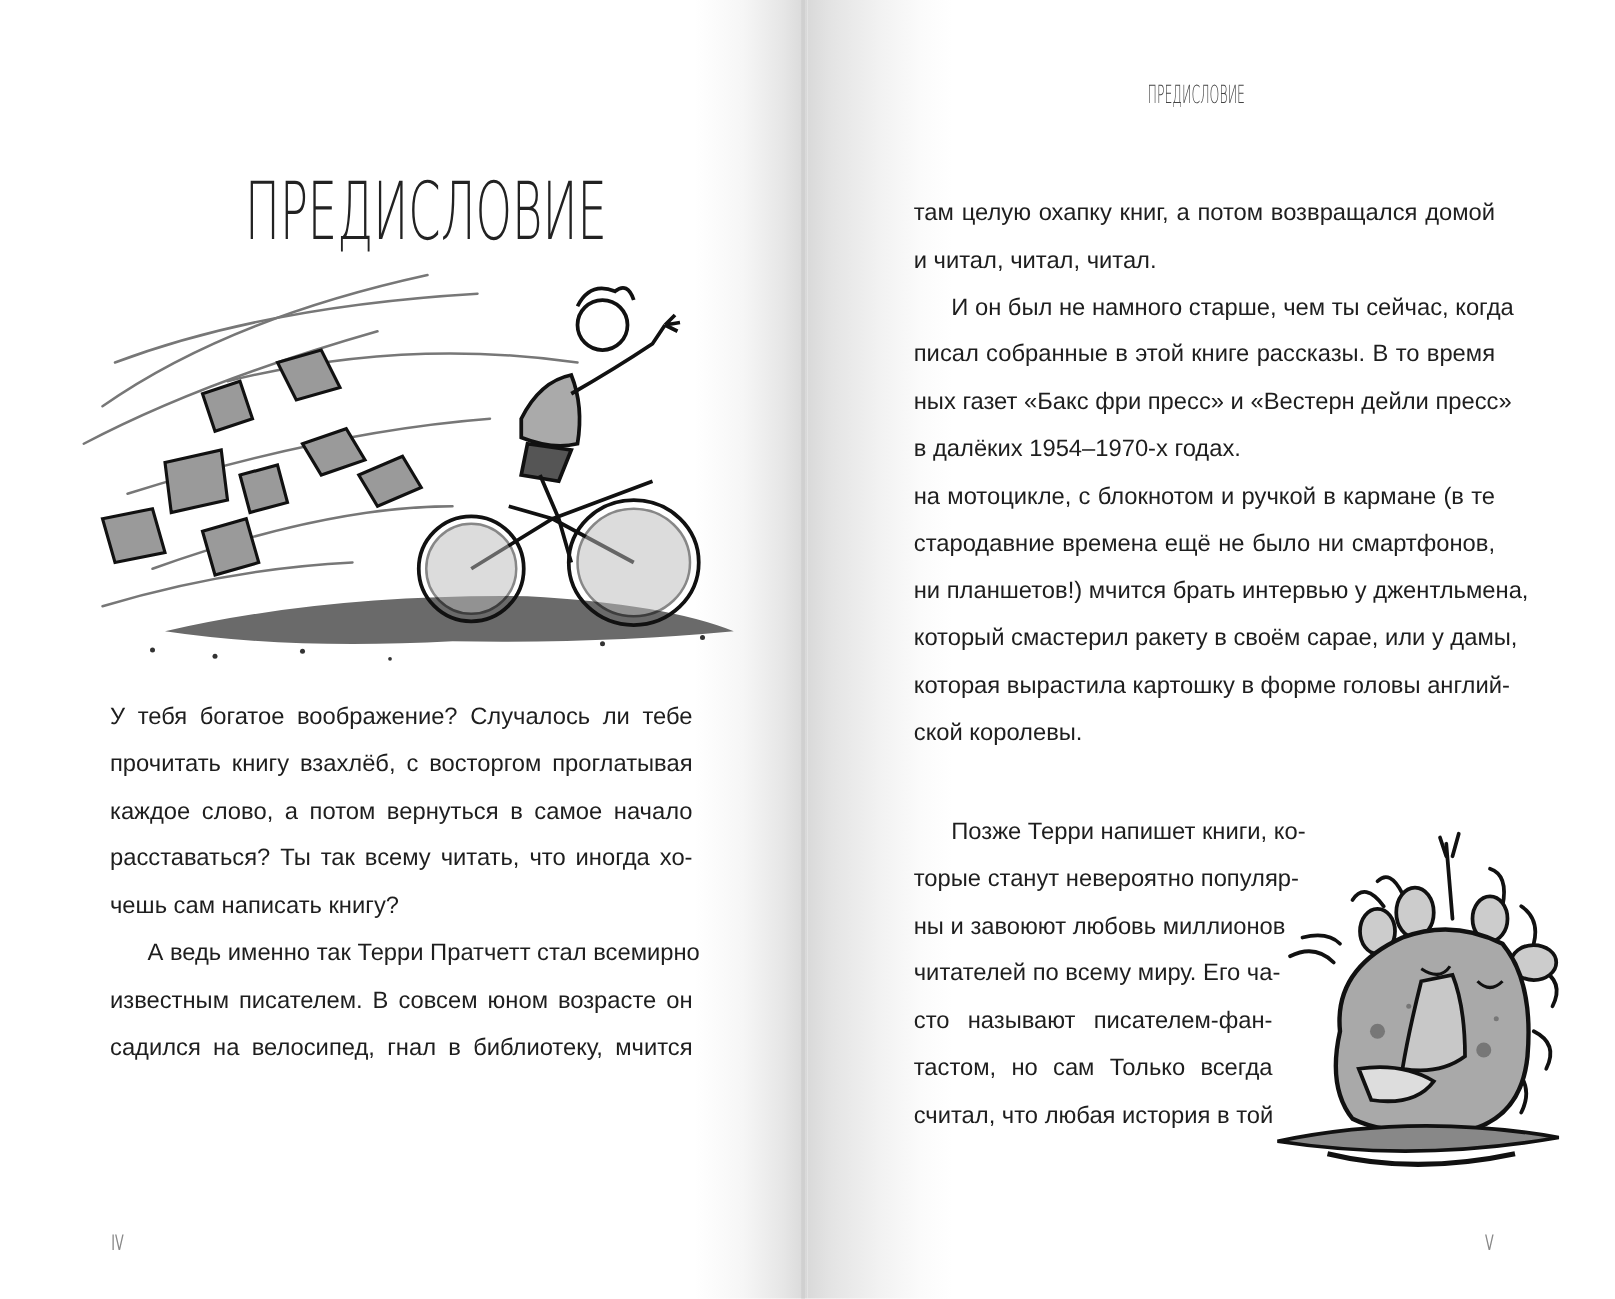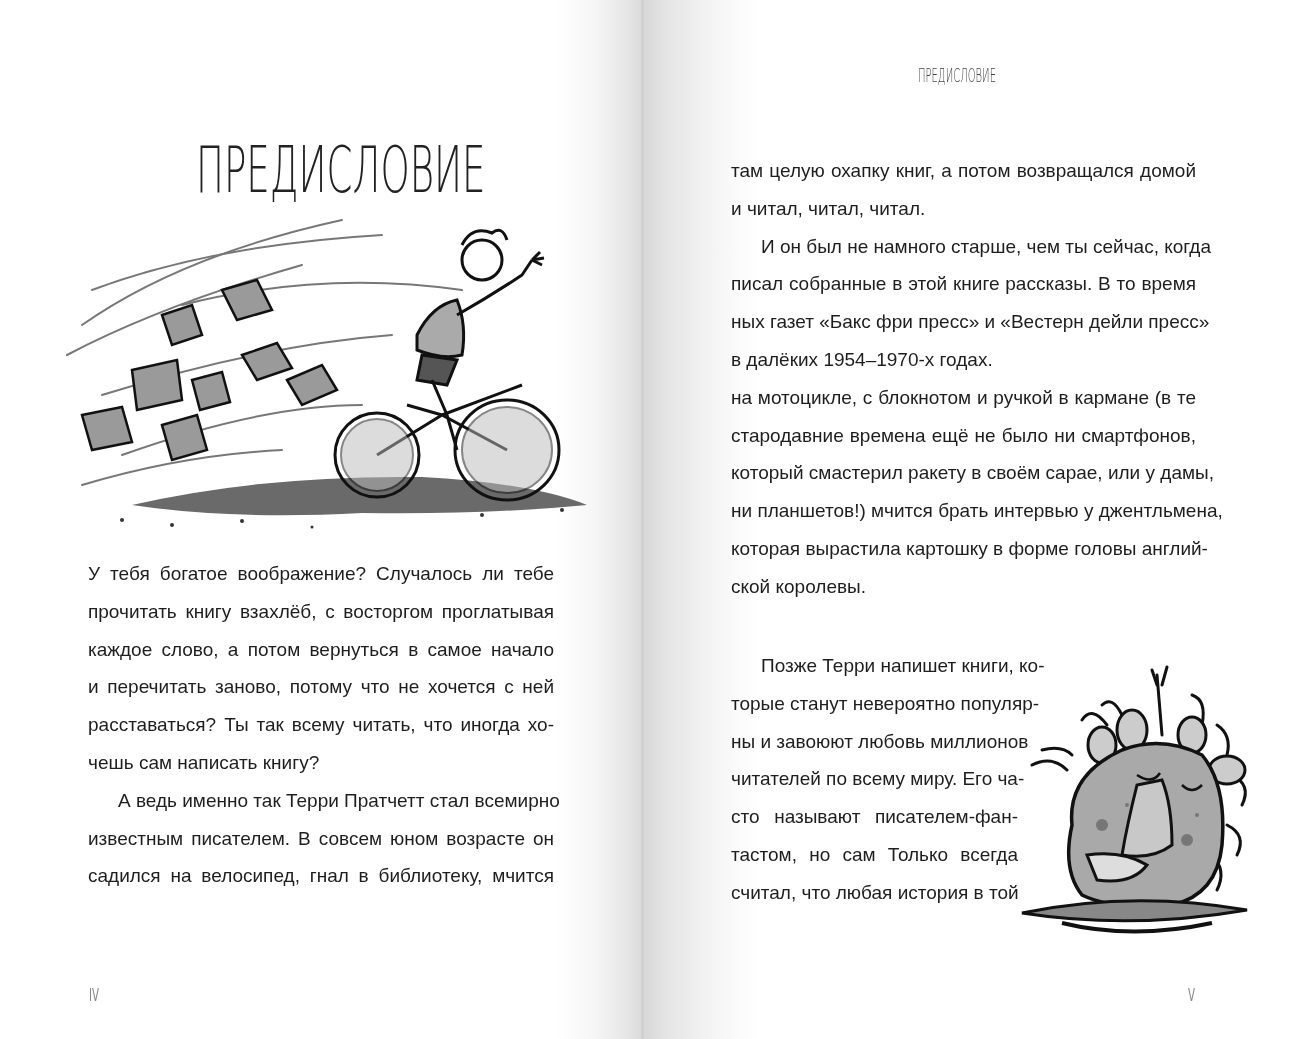--- a/index.html
+++ b/index.html
@@ -111,21 +111,20 @@
           <path d="M470 45 l8 -8 M470 45 l12 -2 M470 45 l10 5"></path>
           <path d="M370 165 L385 200 L395 235"></path>
         </g>
       </svg>
     </div>
 
     <div class="text-block left-text">
       <span class="line">У тебя богатое воображение? Случалось ли тебе</span>
       <span class="line">прочитать книгу взахлёб, с восторгом проглатывая</span>
       <span class="line">каждое слово, а потом вернуться в самое начало</span>
-      <span class="line">и перечитать заново, потому что не хочется с ней</span>
       <span class="line">расставаться? Ты так всему читать, что иногда хо-</span>
       <span class="line last">чешь сам написать книгу?</span>
       <span class="line indent">А ведь именно так Терри Пратчетт стал всемирно</span>
       <span class="line">известным писателем. В совсем юном возрасте он</span>
       <span class="line">садился на велосипед, гнал в библиотеку, мчится</span>
     </div>
 
     <div class="folio folio-left">IV</div>
   </div>
 
@@ -136,22 +135,22 @@
 
   <div class="text-block right-text">
     <span class="line">там целую охапку книг, а потом возвращался домой</span>
     <span class="line last">и читал, читал, читал.</span>
     <span class="line indent">И он был не намного старше, чем ты сейчас, когда</span>
     <span class="line">писал собранные в этой книге рассказы. В то время</span>
     <span class="line">ных газет «Бакс фри пресс» и «Вестерн дейли пресс»</span>
     <span class="line last">в далёких 1954–1970-х годах.</span>
     <span class="line">на мотоцикле, с блокнотом и ручкой в кармане (в те</span>
     <span class="line">стародавние времена ещё не было ни смартфонов,</span>
+    <span class="line">ни планшетов!) мчится брать интервью у джентльмена,</span>
     <span class="line">который смастерил ракету в своём сарае, или у дамы,</span>
-    <span class="line">ни планшетов!) мчится брать интервью у джентльмена,</span>
     <span class="line">которая вырастила картошку в форме головы англий-</span>
     <span class="line last">ской королевы.</span>
   </div>
 
   <div class="text-block right-text-narrow">
     <span class="line indent">Позже Терри напишет книги, ко-</span>
     <span class="line">торые станут невероятно популяр-</span>
     <span class="line">ны и завоюют любовь миллионов</span>
     <span class="line">читателей по всему миру. Его ча-</span>
     <span class="line">сто называют писателем-фан-</span>

